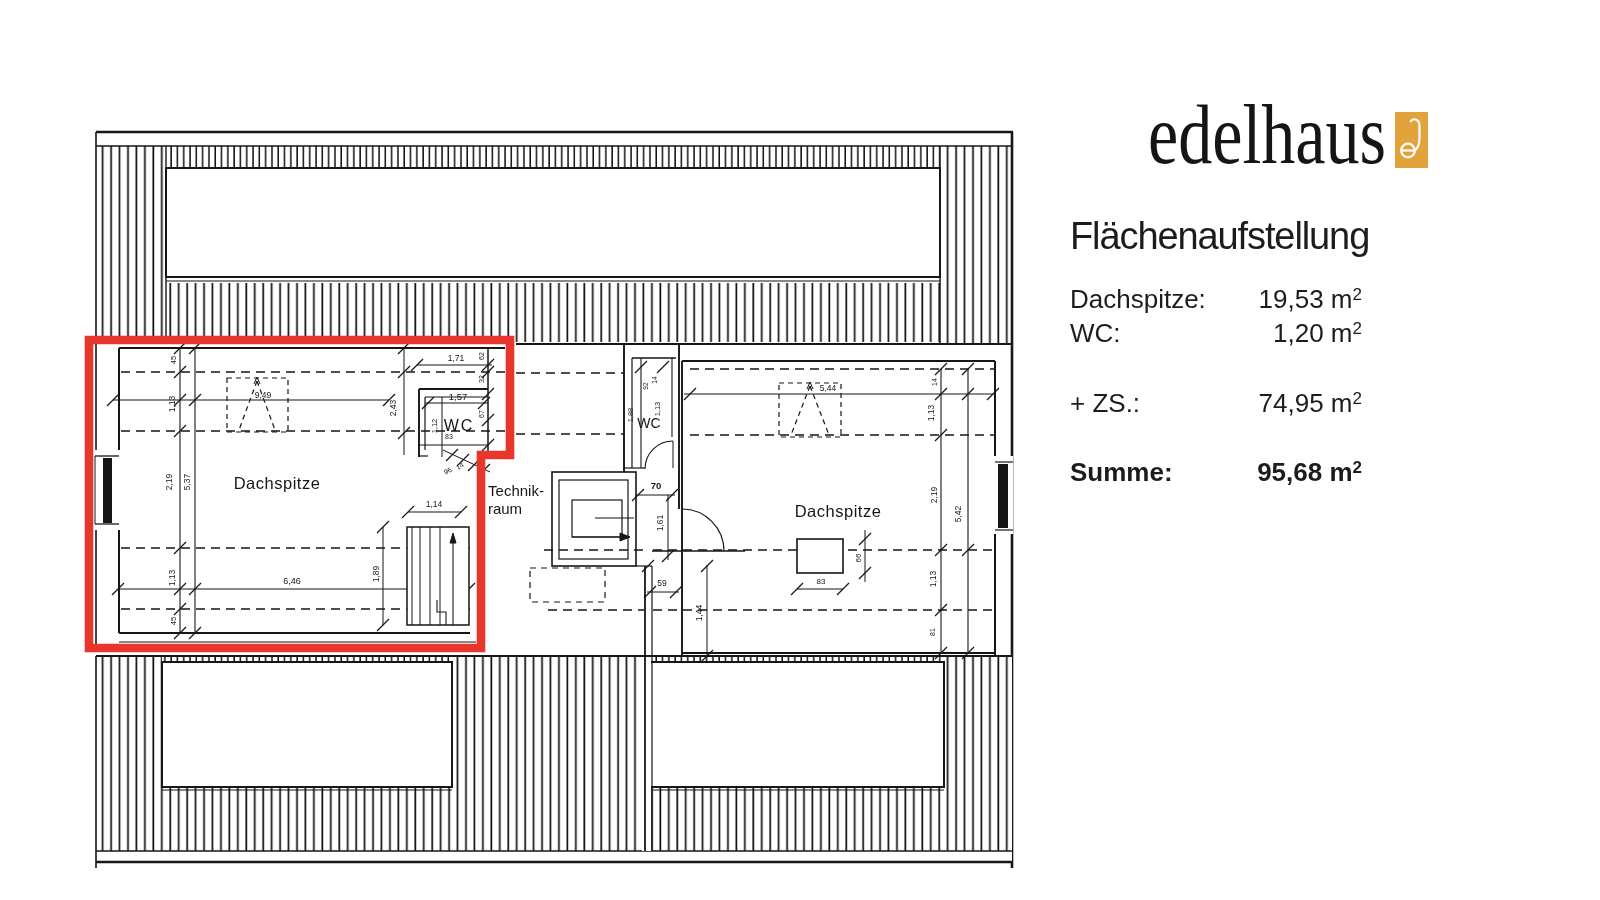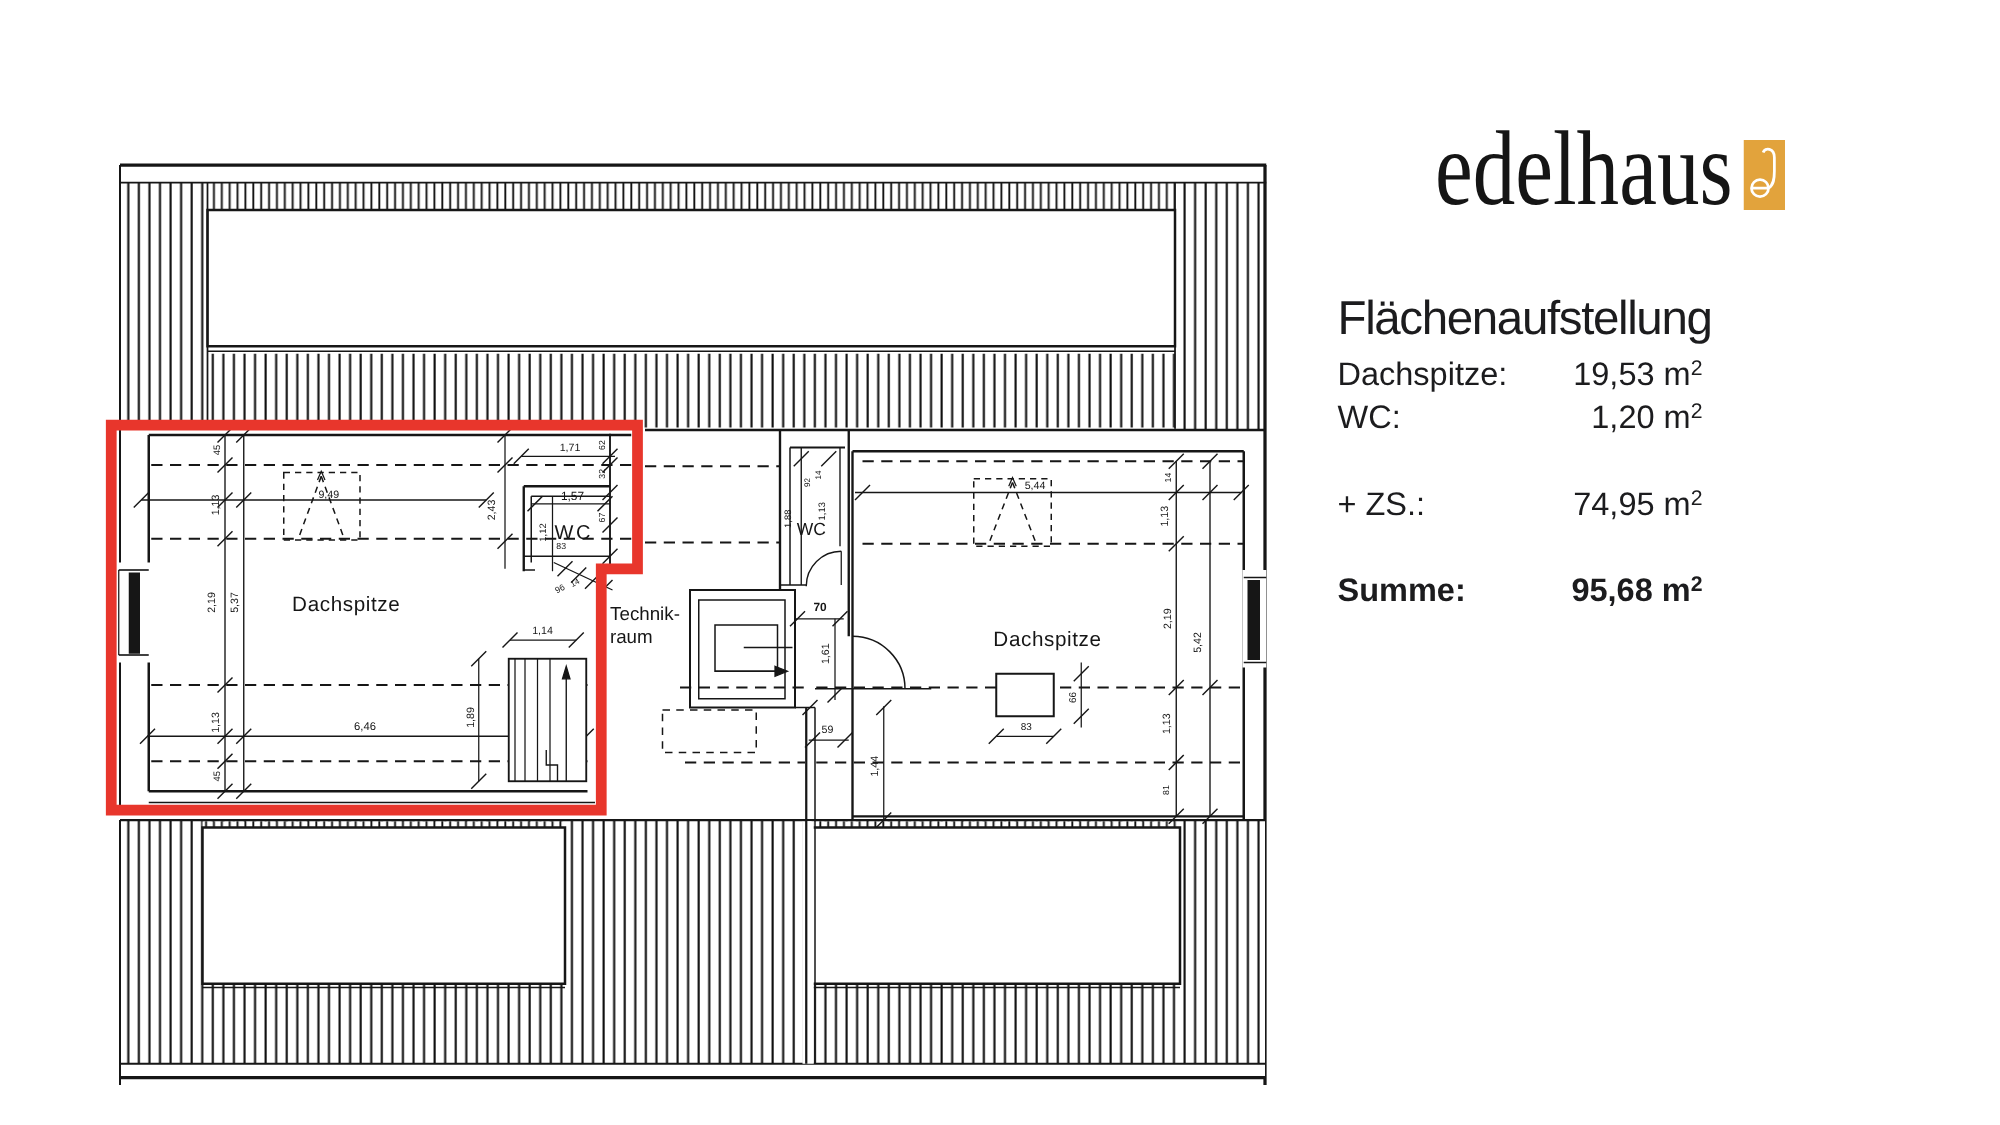--- a/index.html
+++ b/index.html
@@ -250,21 +250,21 @@
 <line x1="652" y1="566" x2="652" y2="851" stroke="#161616" stroke-width="1.2"></line>
 <path d="M89,340 L510,340 L510,455 L481,455 L481,648 L89,648 Z" fill="none" stroke="#e8362c" stroke-width="8.6"></path>
 <text x="1148" y="163" font-family="Liberation Serif, serif" font-size="85" fill="#151515" textLength="238" lengthAdjust="spacingAndGlyphs">edelhaus</text>
 <rect x="1395" y="112" width="33" height="56" fill="#e2a33c"></rect>
 <g stroke="#fff" stroke-width="2.2" fill="none">
 <circle cx="1408" cy="150.5" r="6.8"></circle>
 <path d="M1401.5,150.5 L1414.5,150.5"></path>
 <path d="M1414.8,150.5 C1419,148 1419.5,143 1419.5,137 L1419.5,126 C1419.5,118.5 1412,117.5 1410.5,122"></path>
 </g>
 </svg>
-<div class="abs" style="left:1070px;top:215px;font-size:38px;letter-spacing:-1.1px;margin-top:19px;">Flächenaufstellung</div>
+<div class="abs" style="left:1070px;top:215px;font-size:38px;letter-spacing:-1.1px;">Flächenaufstellung</div>
 <div class="row" style="top:284px;">
     <span class="lab">Dachspitze:</span>
     <span class="val">19,53 m<sup>2</sup></span>
   </div>
 <div class="row" style="top:318px;">
     <span class="lab">WC:</span>
     <span class="val">1,20 m<sup>2</sup></span>
   </div>
 <div class="row" style="top:388px;">
     <span class="lab">+ ZS.:</span>

